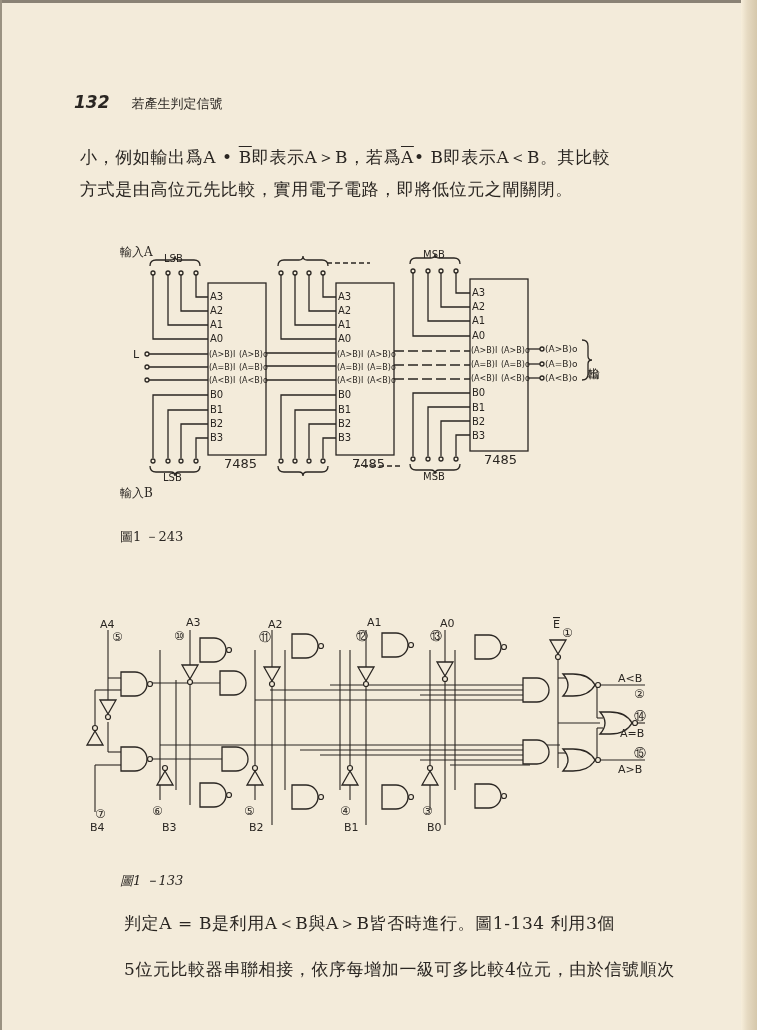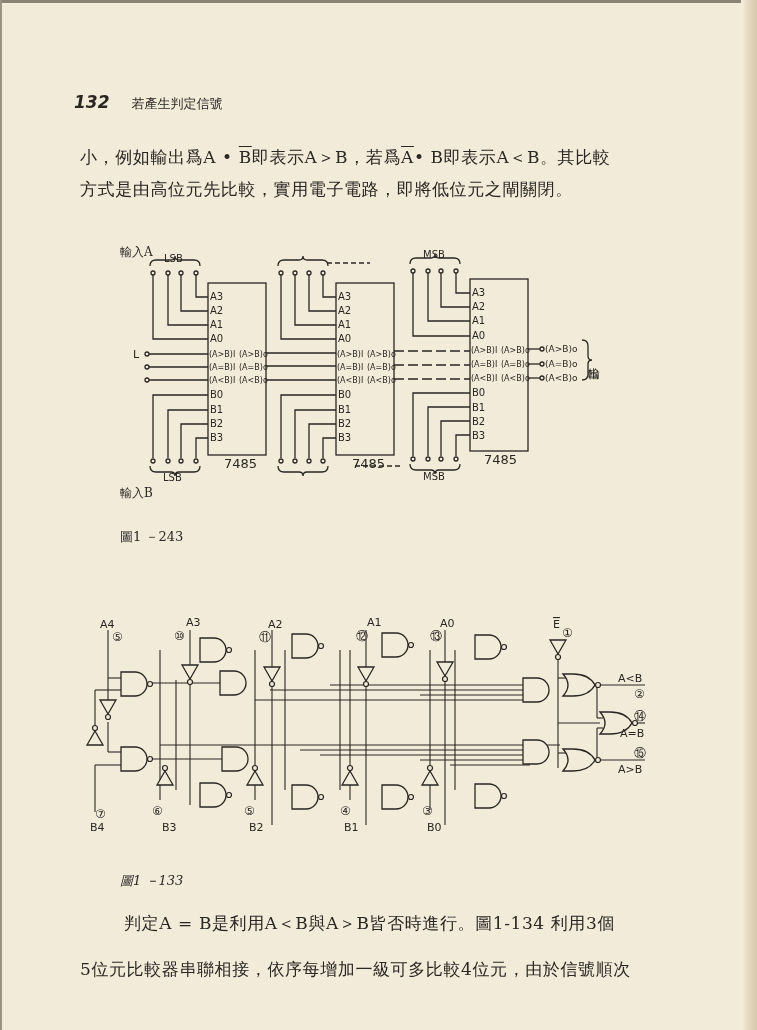--- a/index.html
+++ b/index.html
@@ -356,13 +356,13 @@
     <text x="620" y="737">A=B</text>
     <text x="634" y="720" font-size="12">⑭</text>
     <text x="618" y="773">A&gt;B</text>
     <text x="634" y="757" font-size="12">⑮</text>
   </g>
 </svg>
 
 <div class="caption" style="left:120px; top:872px;font-style:italic;">圖1 －133</div>
 
 <div class="para" style="left:124px; top:892px;margin-top:20px;">判定A = B是利用A＜B與A＞B皆否時進行。圖1-134 利用3個</div>
-<div class="para" style="top:958px;">5位元比較器串聯相接，依序每增加一級可多比較4位元，由於信號順次</div>
+<div class="para" style="top:958px;margin-left:44px;">5位元比較器串聯相接，依序每增加一級可多比較4位元，由於信號順次</div>
 
 </body></html>

